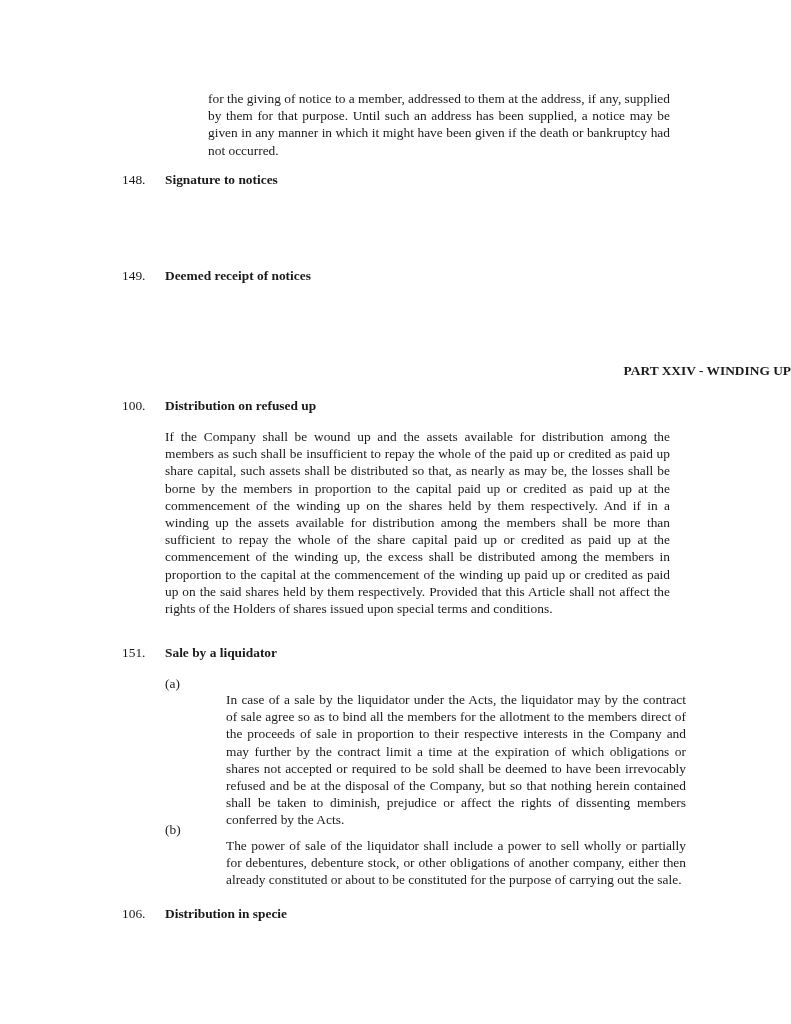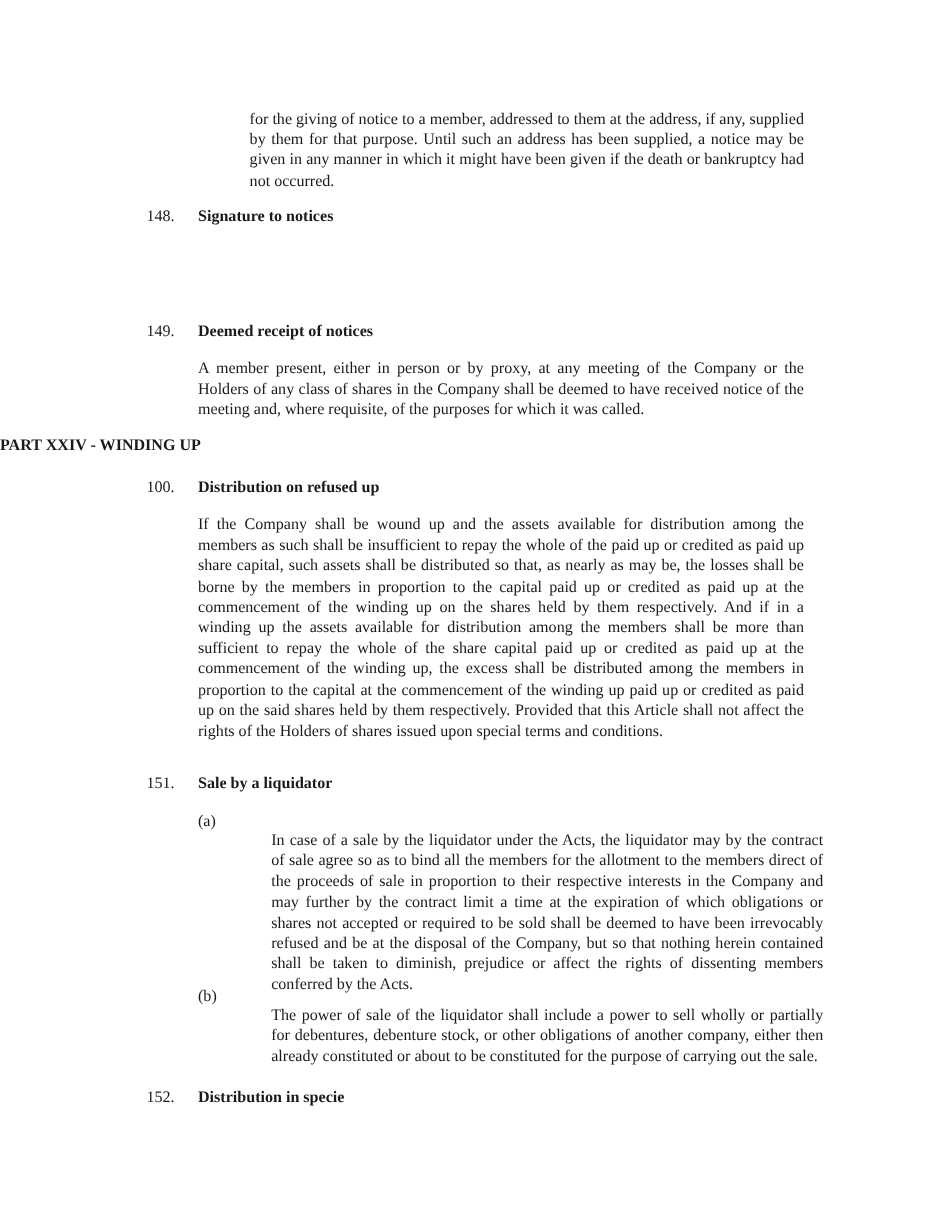--- a/index.html
+++ b/index.html
@@ -11,21 +11,21 @@
     .page { position: absolute; left: 0; top: 0; width: 791px; height: 1024px; border-radius: 19px; }
     .para {
       position: absolute; left: 208px; width: 462px;
       text-align: justify; margin: 0;
     }
     .para.wide { left: 165px; width: 505px; }
     .heading-row { position: absolute; left: 122px; height: 18px; }
     .heading-row .num { position: absolute; left: 0; top: 0; }
     .heading-row .title { position: absolute; left: 43px; top: 0; font-weight: bold; white-space: nowrap; font-family: Liberation Serif, serif; }
     .part-title {
-      position: absolute; left: 0; width: 791px; text-align: left;
+      position: absolute; left: 0; width: 791px; text-align: right;
       font-weight: bold; top: 362px;
     }
     .sub-item { position: absolute; left: 165px; width: 505px; }
     .sub-item .label { position: absolute; left: 0; top: 0; }
     .sub-item .text { position: absolute; left: 45px; width: 460px; text-align: justify; margin: 16px; }
   </style>
 </head>
 <body>
 
 <div class="page">
@@ -34,21 +34,20 @@
 
   <div class="heading-row" style="top:171px;">
     <span class="num">148.</span>
     <span class="title">Signature to notices</span>
   </div>
 
   <div class="heading-row" style="top:267px;">
     <span class="num">149.</span>
     <span class="title">Deemed receipt of notices</span>
   </div>
-  <p class="para wide" style="top:298px;">A member present, either in person or by proxy, at any meeting of the Company or the Holders of any class of shares in the Company shall be deemed to have received notice of the meeting and, where requisite, of the purposes for which it was called.</p>
 
   <div class="part-title">PART XXIV - WINDING UP</div>
 
   <div class="heading-row" style="top:397px;">
     <span class="num">100.</span>
     <span class="title">Distribution on refused up</span>
   </div>
   <p class="para wide" style="top:428px;">If the Company shall be wound up and the assets available for distribution among the members as such shall be insufficient to repay the whole of the paid up or credited as paid up share capital, such assets shall be distributed so that, as nearly as may be, the losses shall be borne by the members in proportion to the capital paid up or credited as paid up at the commencement of the winding up on the shares held by them respectively.  And if in a winding up the assets available for distribution among the members shall be more than sufficient to repay the whole of the share capital paid up or credited as paid up at the commencement of the winding up, the excess shall be distributed among the members in proportion to the capital at the commencement of the winding up paid up or credited as paid up on the said shares held by them respectively.  Provided that this Article shall not affect the rights of the Holders of shares issued upon special terms and conditions.</p>
 
   <div class="heading-row" style="top:644px;">
@@ -60,17 +59,17 @@
     <span class="label">(a)</span>
     <p class="text">In case of a sale by the liquidator under the Acts, the liquidator may by the contract of sale agree so as to bind all the members for the allotment to the members direct of the proceeds of sale in proportion to their respective interests in the Company and may further by the contract limit a time at the expiration of which obligations or shares not accepted or required to be sold shall be deemed to have been irrevocably refused and be at the disposal of the Company, but so that nothing herein contained shall be taken to diminish, prejudice or affect the rights of dissenting members conferred by the Acts.</p>
   </div>
 
   <div class="sub-item" style="top:821px;">
     <span class="label">(b)</span>
     <p class="text">The power of sale of the liquidator shall include a power to sell wholly or partially for debentures, debenture stock, or other obligations of another company, either then already constituted or about to be constituted for the purpose of carrying out the sale.</p>
   </div>
 
   <div class="heading-row" style="top:905px;">
-    <span class="num">152.</span>
+    <span class="num">106.</span>
     <span class="title">Distribution in specie</span>
   </div>
 
 </div>
 
 </body></html>

